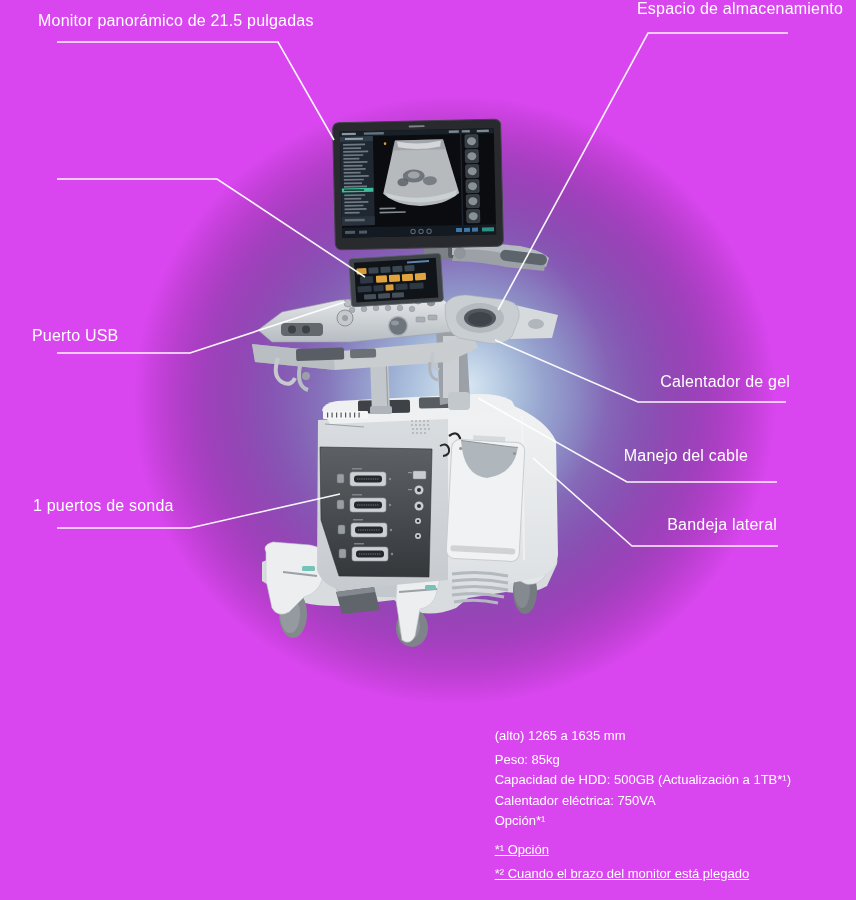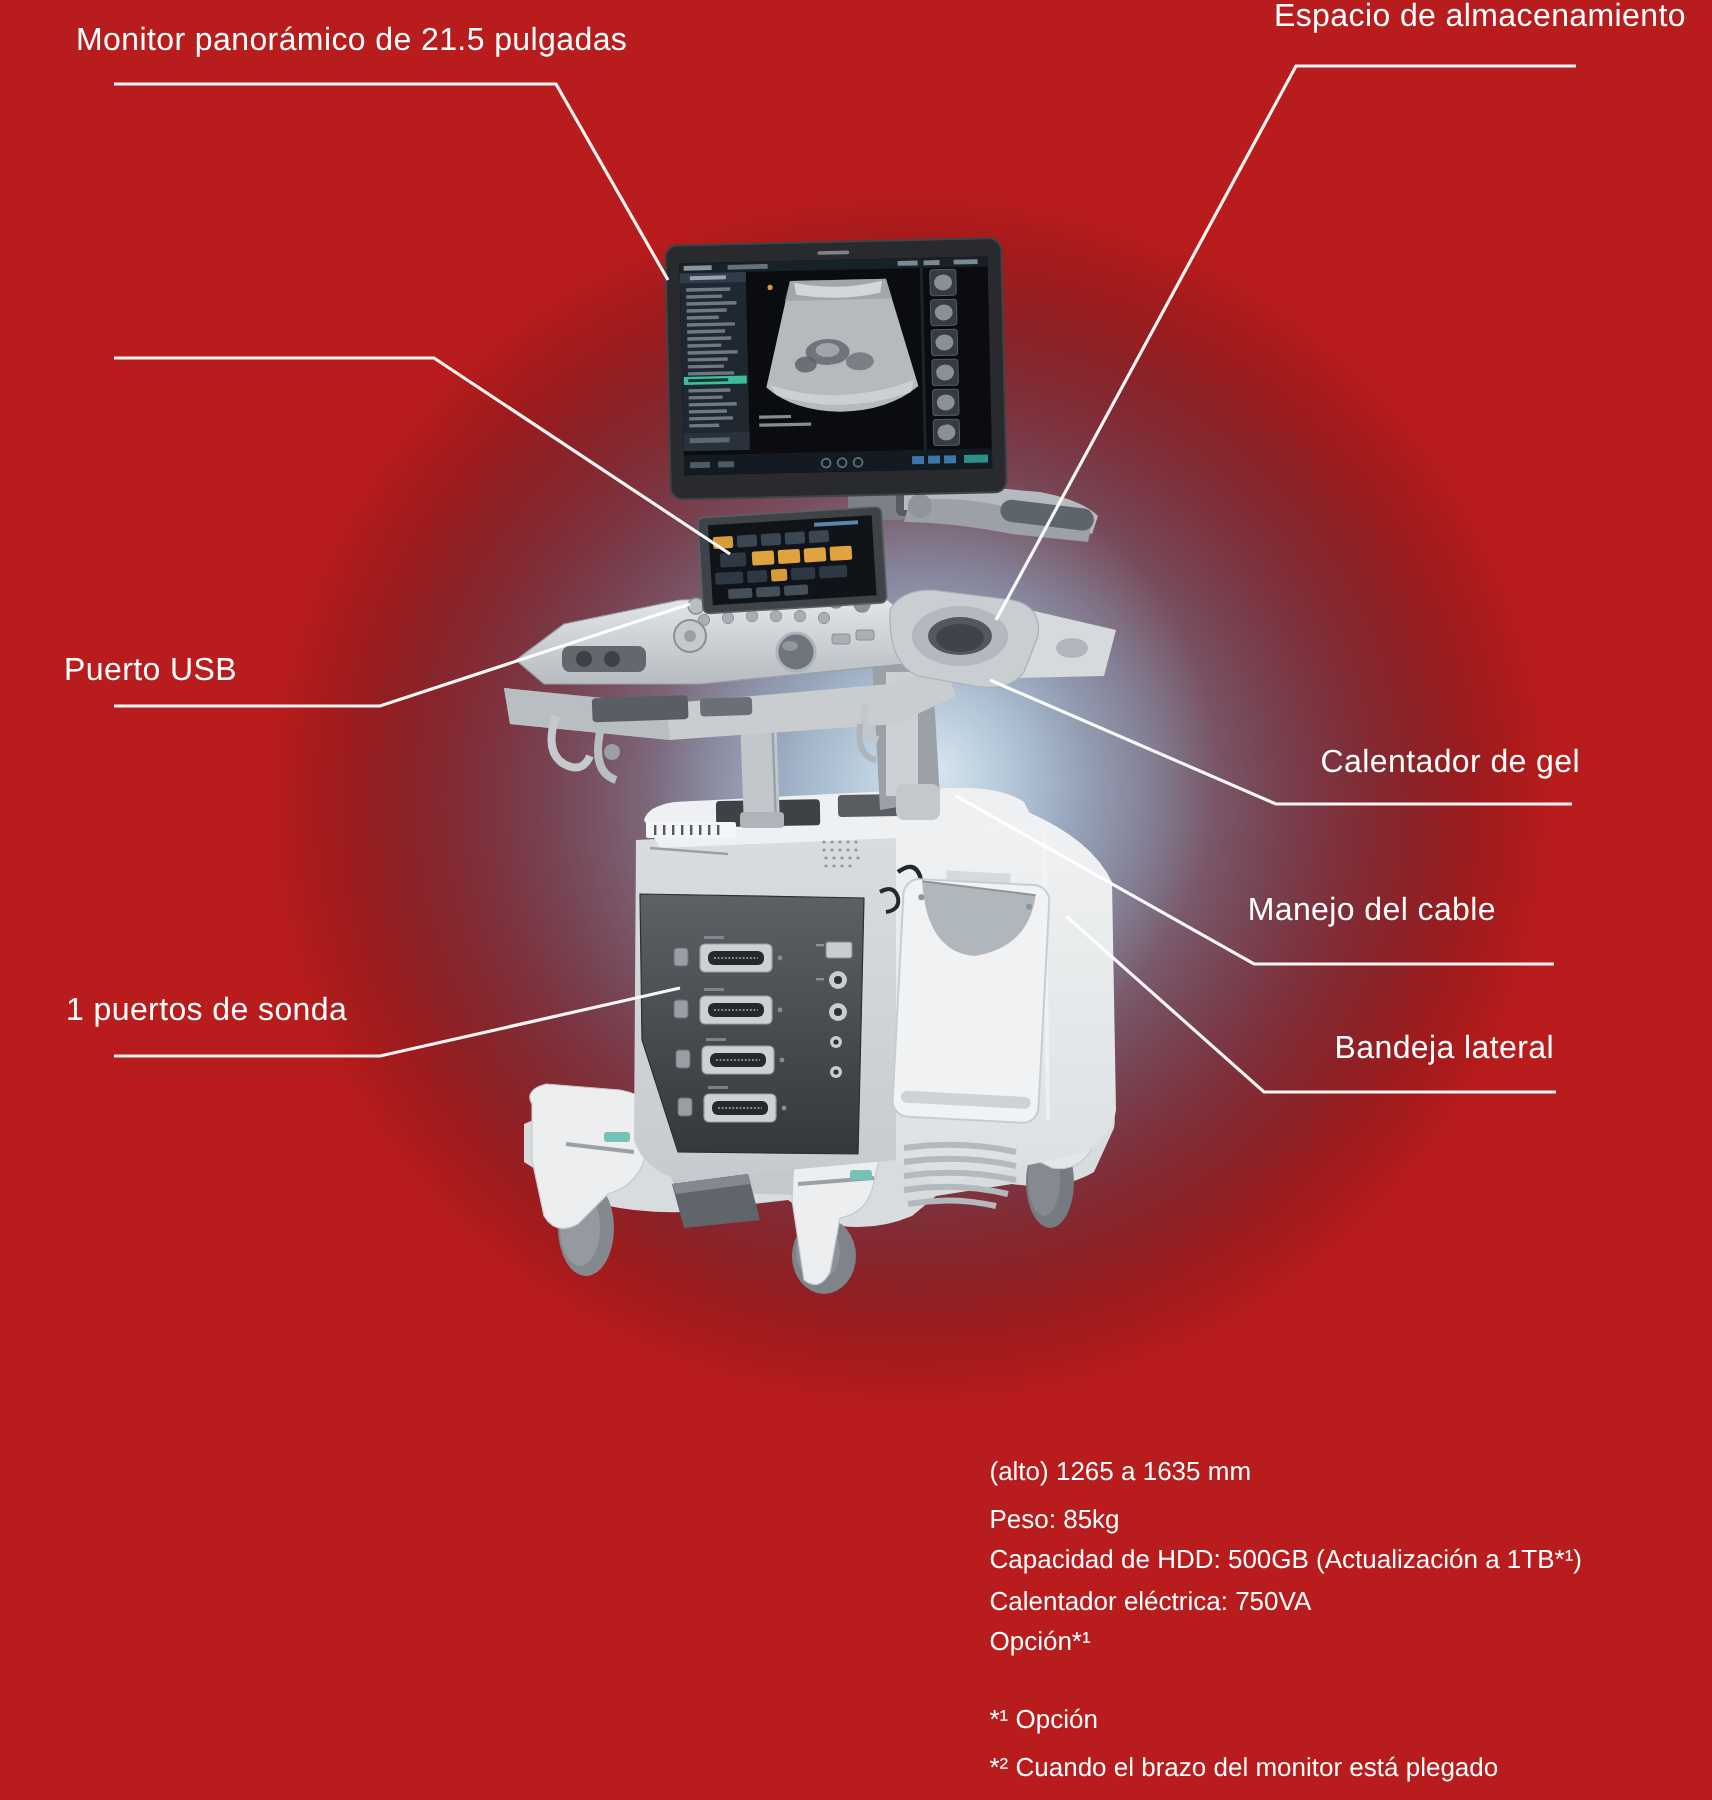--- a/index.html
+++ b/index.html
@@ -1,25 +1,25 @@
 <!DOCTYPE html>
 <html><head>
 <meta charset="utf-8">
 <style>
   html,body{margin:0;padding:0;background:#000;}
-  .stage{position:relative;width:856px;height:900px;background:#b91c1c;overflow:hidden;
+  .stage{position:relative;width:856px;height:900px;background:#d946ef;overflow:hidden;
          font-family:"Liberation Sans",sans-serif;}
   .stage svg.scene{position:absolute;left:0;top:0;}
   .label{position:absolute;color:#fff;font-size:16px;font-weight:500;letter-spacing:.2px;
          white-space:nowrap;line-height:18px;}
   .label.r{text-align:center;}
   .specs{position:absolute;right:65px;top:726px;color:#fff;}
   .spec-line{font-size:13px;font-weight:500;line-height:20.5px;white-space:nowrap;}
   .spec-line.first{margin-bottom:3px;}
-  .footnotes{margin-top:16px;}
+  .footnotes{margin-top:6px;text-decoration:underline;}
   .footnotes .spec-line{line-height:24px;}
 </style>
 </head>
 <body>
 
 <div class="stage">
 
   <svg class="scene" width="856" height="900" viewBox="0 0 856 900">
     <defs>
       <radialGradient id="glowG" cx="50%" cy="50%" r="50%">

